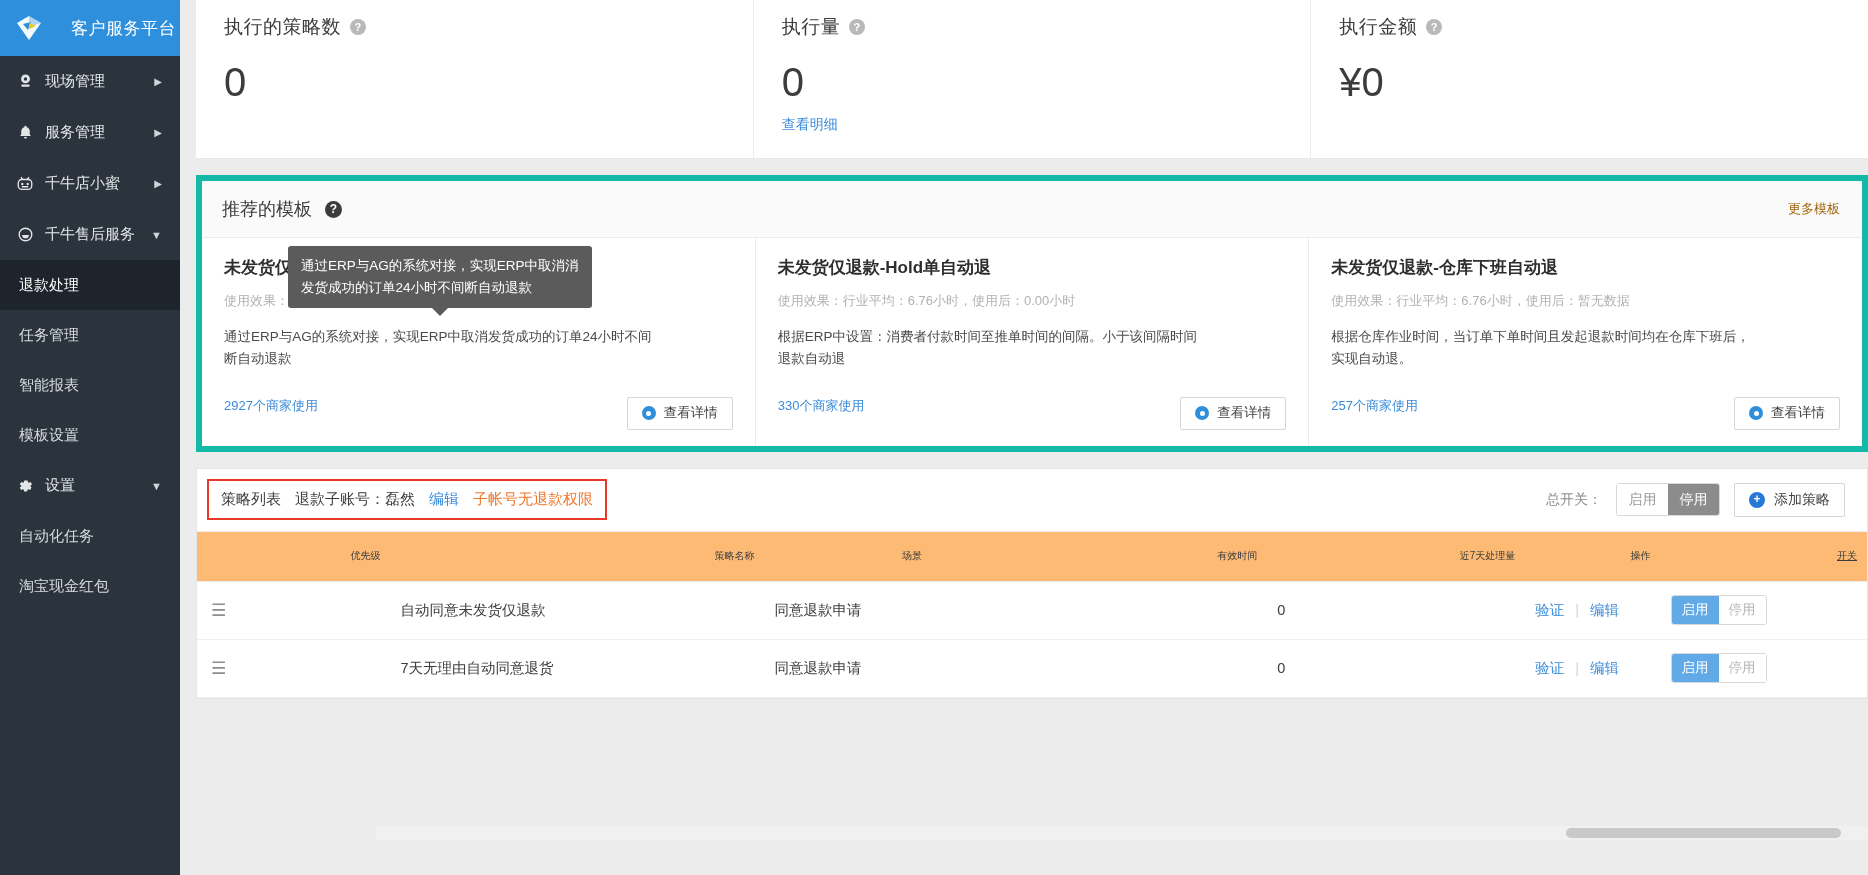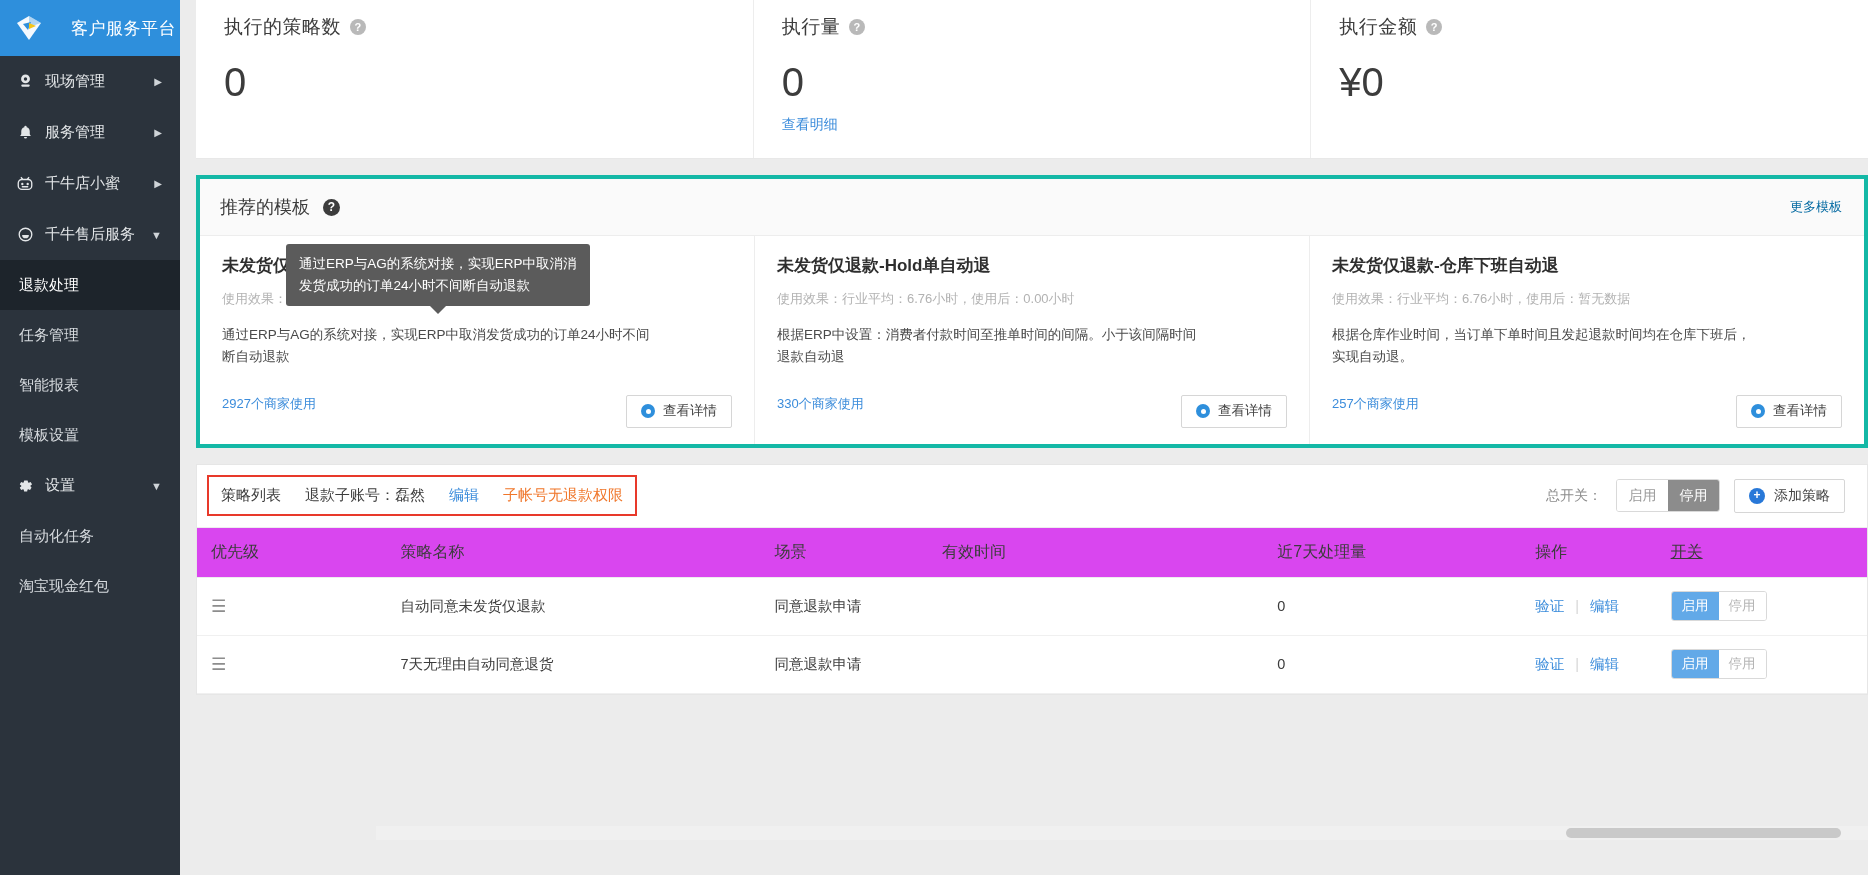--- a/index.html
+++ b/index.html
@@ -97,38 +97,38 @@
     display: inline-flex; align-items: center; justify-content: center;
     font-weight: bold; cursor: pointer;
   }
   .stat-value { font-size: 40px; color: #3c3c3c; margin-top: 22px; font-weight: 300; line-height: 1; }
   .stat-link { font-size: 14px; color: #3b8cdb; margin-top: 14px; display: inline-block; cursor: pointer; }
 
   
   .tpl-panel {
     background: #fff;
     margin: 16px 0 0 16px;
-    border: 4px solid #14b8a6;
+    border: 6px solid #14b8a6;
   }
   .tpl-head {
     height: 57px;
     display: flex;
     align-items: center;
     padding: 0 22px 0 20px;
     border-bottom: 1px solid #ededed;
     background: #fafafa;
   }
   .tpl-title { font-size: 18px; color: #3c3c3c; margin-right: 13px; }
   .qmark-dark {
     width: 17px; height: 17px; border-radius: 50%;
     background: #3c3c3c; color: #fff; font-size: 12px;
     display: inline-flex; align-items: center; justify-content: center;
     font-weight: bold; cursor: pointer;
   }
-  .tpl-more { margin-left: auto; font-size: 13px; color: #0369a1; cursor: pointer; }
+  .tpl-more { margin-left: auto; font-size: 13px; color: #a16207; cursor: pointer; }
 
   .tpl-body { display: flex; }
   .tpl-card {
     flex: 1;
     padding: 18px 22px 16px 22px;
     min-height: 200px;
     display: flex;
     flex-direction: column;
     position: relative;
   }
@@ -197,21 +197,21 @@
   }
   .list-head {
     height: 62px;
     display: flex;
     align-items: center;
     padding: 0 22px 0 0;
   }
   .list-head-left {
     display: flex;
     align-items: center;
-    gap: 24px;
+    gap: 14px;
     border: 2px solid #e8392a;
     padding: 9px 12px;
     margin-left: 10px;
     justify-content: flex-end;
   }
   .lh-title { font-size: 15px; color: #3c3c3c; }
   .lh-sub { font-size: 15px; color: #3c3c3c; }
   .lh-edit { font-size: 15px; color: #3b8cdb; cursor: pointer; }
   .lh-warn { font-size: 15px; color: #f0762a; }
 
@@ -239,24 +239,24 @@
   }
   .plus {
     width: 16px; height: 16px; border-radius: 50%;
     background: #2878d8; color: #fff; font-size: 12px; line-height: 15px;
     text-align: center; display: inline-block; font-weight: bold;
   }
 
   
   table.grid { width: 100%; border-collapse: collapse; }
   table.grid thead th {
-    background: #d946ef;
-    text-align: left;
+    background: #fdba74;
+    text-align: right;
     font-weight: normal;
-    font-size: 16px;
+    font-size: 10px;
     color: #3c3c3c;
     height: 50px;
     padding: 0 10px;
     border-top: 1px solid #ededed;
     border-bottom: 1px solid #ededed;
   }
   table.grid tbody td {
     height: 58px;
     font-size: 14.5px;
     color: #3c3c3c;

